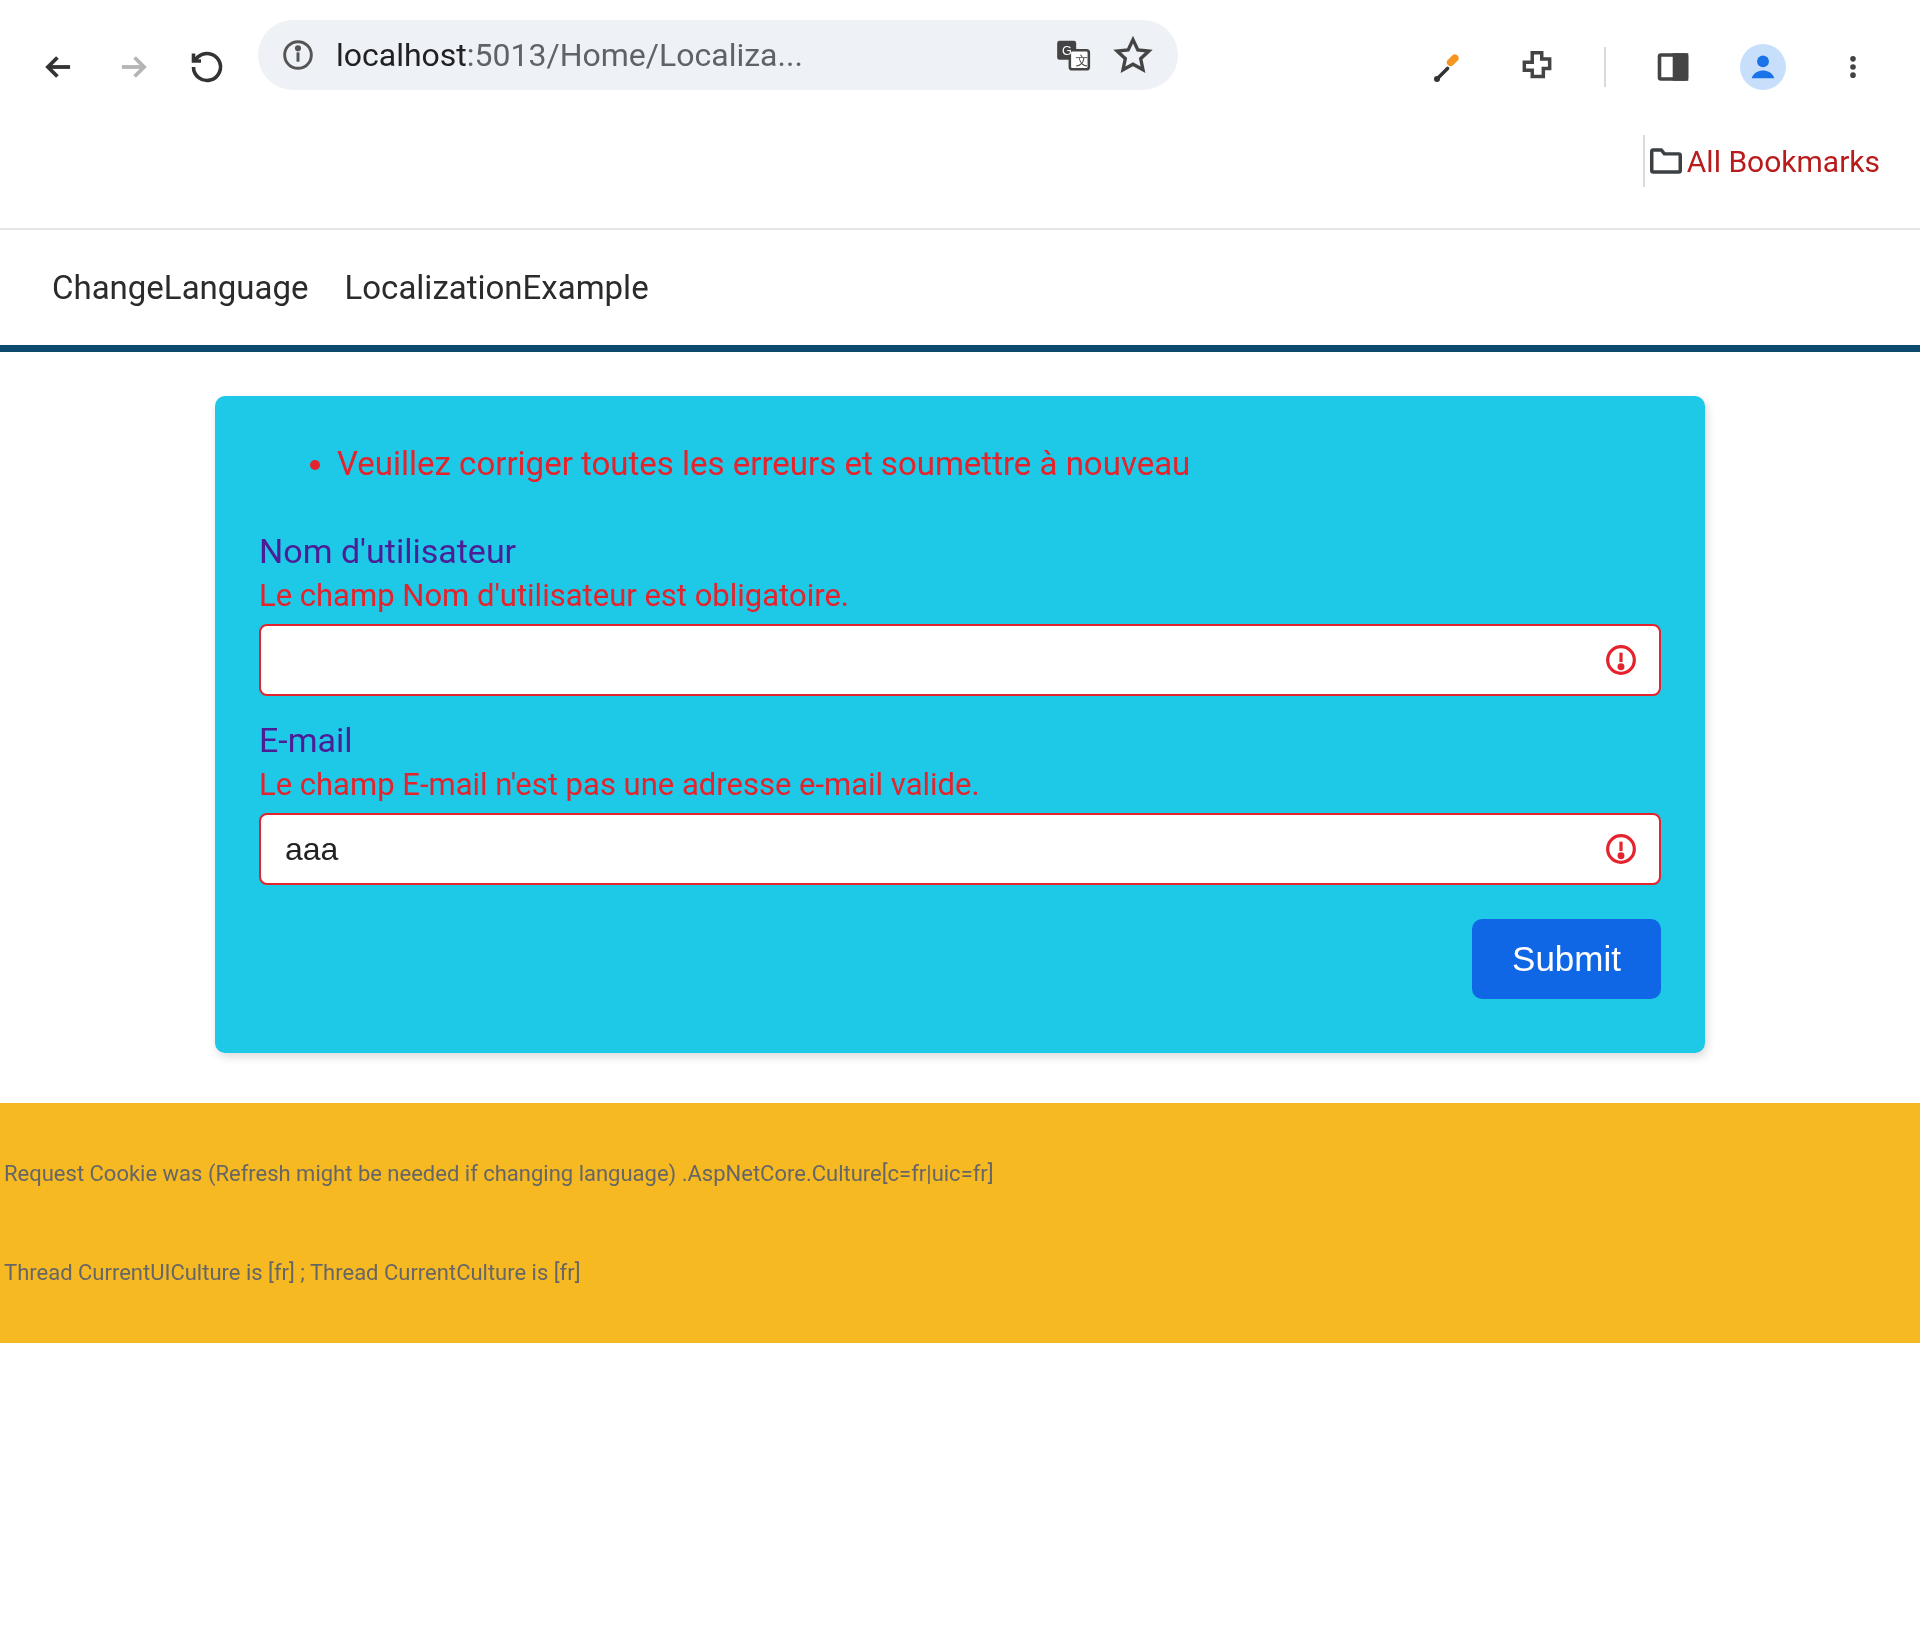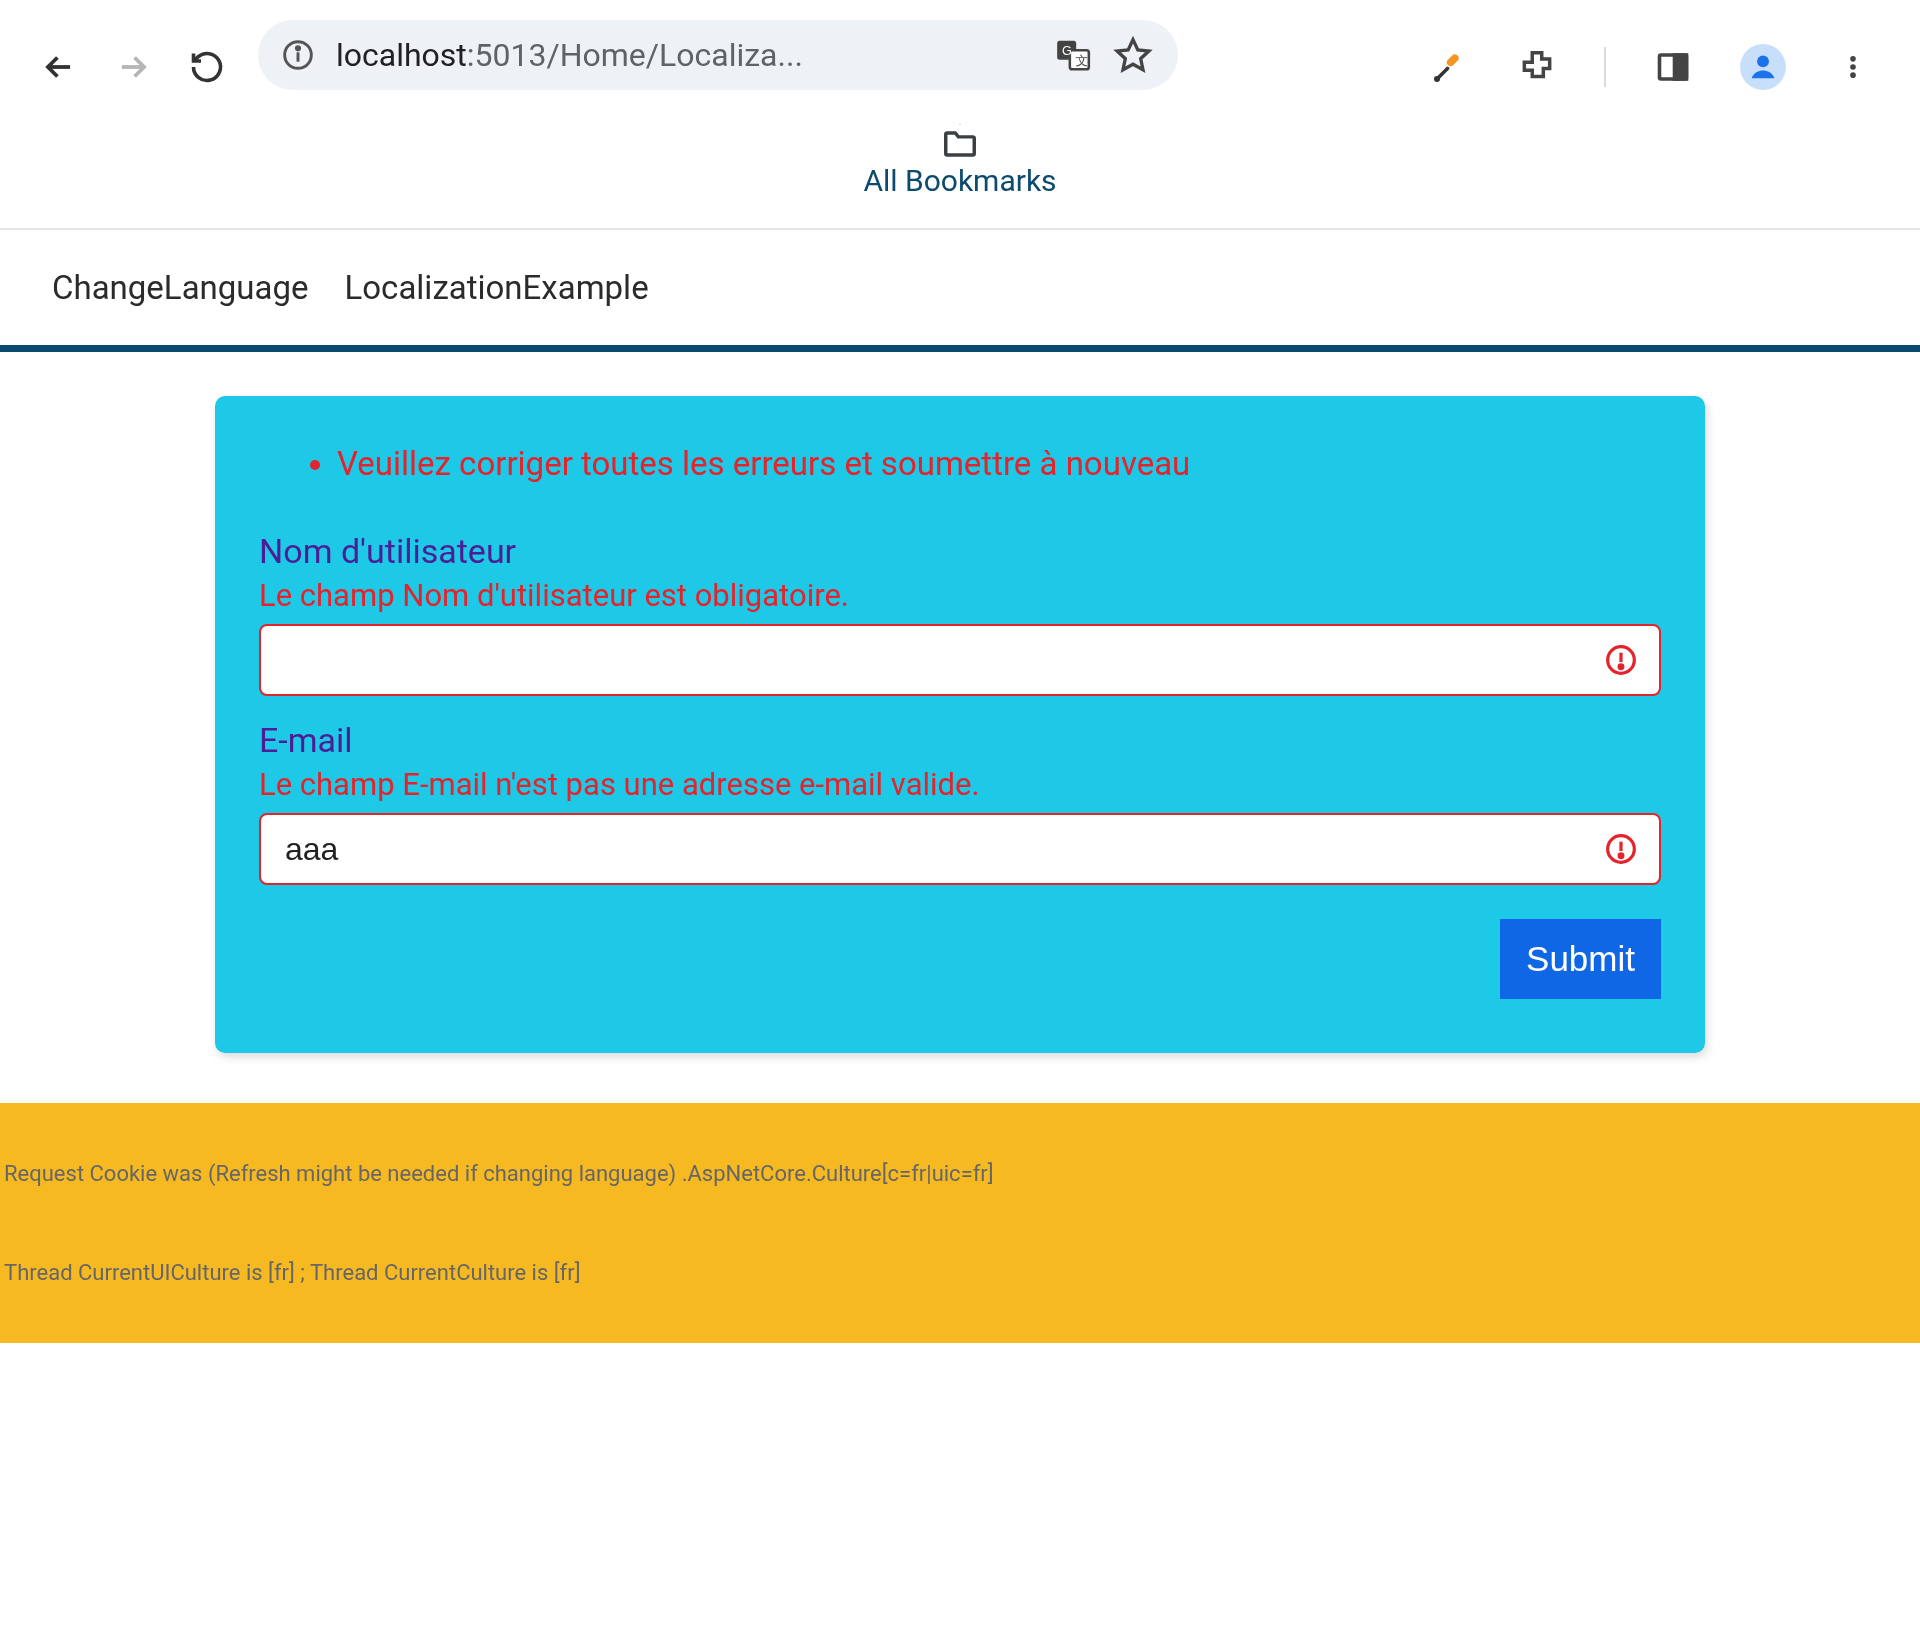--- a/index.html
+++ b/index.html
@@ -72,24 +72,23 @@
     display:flex; align-items:center; justify-content:center;
   }
 
   
   .bookmarks-row {
     display:flex;
     justify-content:flex-end;
     align-items:center;
     padding: 14px 40px 30px 40px;
     font-size: 30px;
-    color:#0c4a6e;
+    color:#b91c1c;
     border-bottom: 2px solid #e4e6e9;
     height: 120px;
-    flex-direction: column;
   }
   .bookmarks-row .vdiv { height: 52px; }
 
   
   .site-nav {
     display:flex;
     gap: 36px;
     padding: 38px 52px;
     font-size: 33px;
     color:#2b2b2b;
@@ -143,23 +142,23 @@
     transform: translateY(-50%);
     color:#e4232c;
     width: 36px; height:36px;
     display:flex;align-items:center;justify-content:center;
   }
   .btn-row { display:flex; justify-content:flex-end; margin-top: 34px; }
   .submit-btn {
     background:#1067e6;
     color:#fff;
     border:none;
-    border-radius:0;
+    border-radius:10px;
     font-size: 35px;
-    padding: 20px 26px;
+    padding: 20px 40px;
     font-weight: 500;
   }
 
   
   .debug-bar {
     background:#f7b922;
     color:#666;
     font-size: 22px;
     padding: 58px 4px 50px 4px;
     margin-top: 50px;

